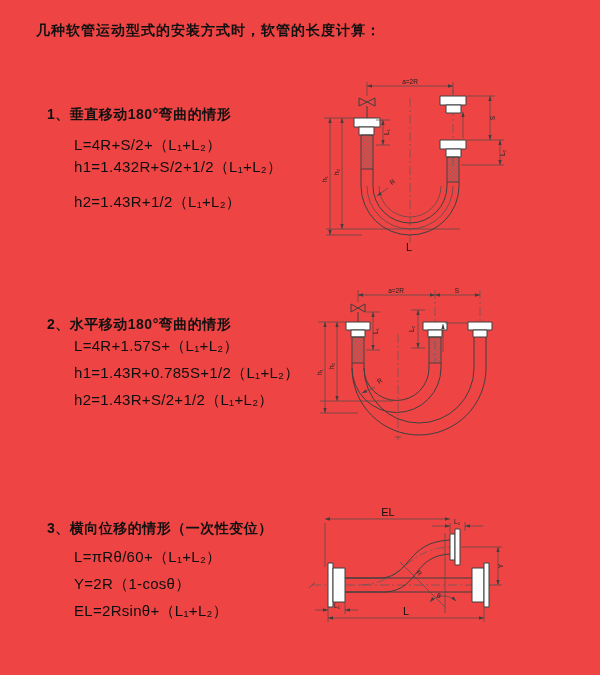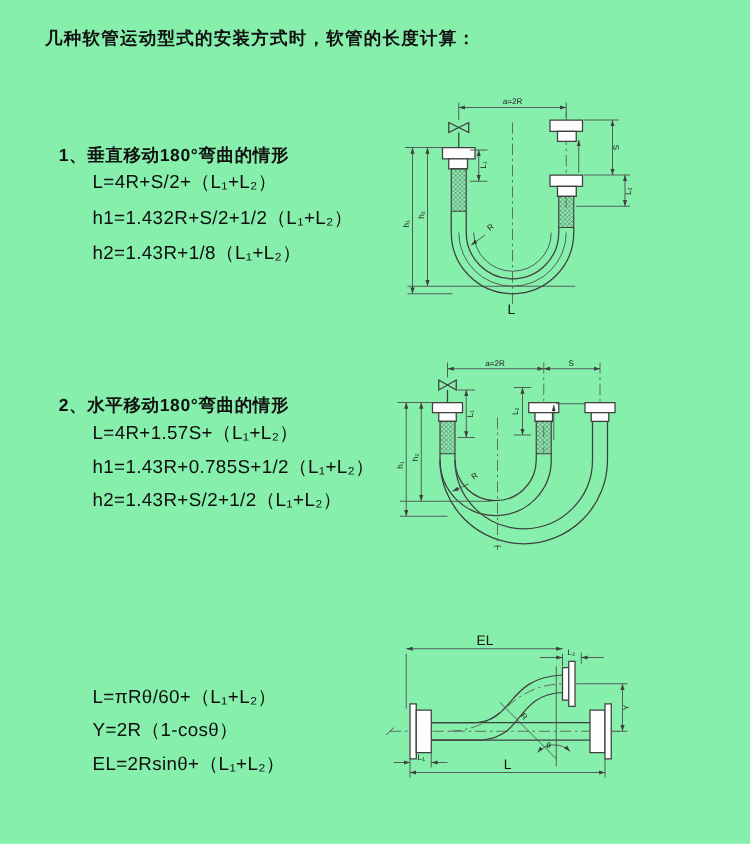--- a/index.html
+++ b/index.html
@@ -1,27 +1,27 @@
 <!DOCTYPE html>
 <html><head>
 <meta charset="utf-8">
 <style>
   html,body{margin:0;padding:0;}
   body{
     width:600px;height:675px;background:#ffffff;position:relative;overflow:hidden;
     font-family:"Liberation Sans","DejaVu Sans",sans-serif;color:#1f1f1f;
   }
-  .page{position:absolute;inset:0;background:#86efac;}
+  .page{position:absolute;inset:0;background:#ef4444;}
   .title{
     position:absolute;left:36px;top:22px;font-size:14px;font-weight:700;
     letter-spacing:1px;color:#111;
   }
   .heading{position:absolute;font-size:14px;font-weight:700;color:#111;letter-spacing:0.5px;}
   .formula{position:absolute;font-size:15px;color:#0f0f0f;letter-spacing:0.3px;}
-  .h1{left:47px;top:116px}.f11{left:74px;top:136px}.f12{left:74px;top:165px}.f13{left:74px;top:193px}
+  .h1{left:47px;top:106px}.f11{left:74px;top:136px}.f12{left:74px;top:158px}.f13{left:74px;top:193px}
   .h2{left:47px;top:316px}.f21{left:74px;top:337px}.f22{left:74px;top:364px}.f23{left:74px;top:391px}
   .h3{left:47px;top:520px}.f31{left:74px;top:548px}.f32{left:74px;top:575px}.f33{left:74px;top:602px}
   svg{position:absolute;overflow:visible;}
   #d1{left:312px;top:74px;}
   #d2{left:308px;top:282px;}
   #d3{left:300px;top:505px;}
   svg line,svg path,svg rect,svg polyline{vector-effect:non-scaling-stroke;}
   .dline{stroke:#3f3f3f;stroke-width:1;fill:none;}
   .thin{stroke:#4a4a4a;stroke-width:0.7;fill:none;}
   .cline{stroke:#5a5a5a;stroke-width:0.7;fill:none;stroke-dasharray:9 3 2 3;}
@@ -32,27 +32,28 @@
 </head>
 <body>
 
 <div class="page">
 
   <div class="title">几种软管运动型式的安装方式时，软管的长度计算：</div>
 
   <div class="heading h1">1、垂直移动180°弯曲的情形</div>
   <div class="formula f11">L=4R+S/2+（L₁+L₂）</div>
   <div class="formula f12">h1=1.432R+S/2+1/2（L₁+L₂）</div>
-  <div class="formula f13">h2=1.43R+1/8（L₁+L₂）</div>
+  <div class="formula f13">h2=1.43R+1/2（L₁+L₂）</div>
 
   <div class="heading h2">2、水平移动180°弯曲的情形</div>
   <div class="formula f21">L=4R+1.57S+（L₁+L₂）</div>
   <div class="formula f22">h1=1.43R+0.785S+1/2（L₁+L₂）</div>
   <div class="formula f23">h2=1.43R+S/2+1/2（L₁+L₂）</div>
 
+  <div class="heading h3">3、横向位移的情形（一次性变位）</div>
   <div class="formula f31">L=πRθ/60+（L₁+L₂）</div>
   <div class="formula f32">Y=2R（1-cosθ）</div>
   <div class="formula f33">EL=2Rsinθ+（L₁+L₂）</div>
 
   <svg id="d1" width="258" height="185" viewBox="0 0 258 185">
     <defs>
       <marker id="ar1" viewBox="0 0 10 10" refX="9" refY="5" markerWidth="8" markerHeight="8" orient="auto-start-reverse">
         <path d="M0,2 L9,5 L0,8 z" fill="#3f3f3f"></path>
       </marker>
       <pattern id="hatchA" patternUnits="userSpaceOnUse" width="3.5" height="3.5">

